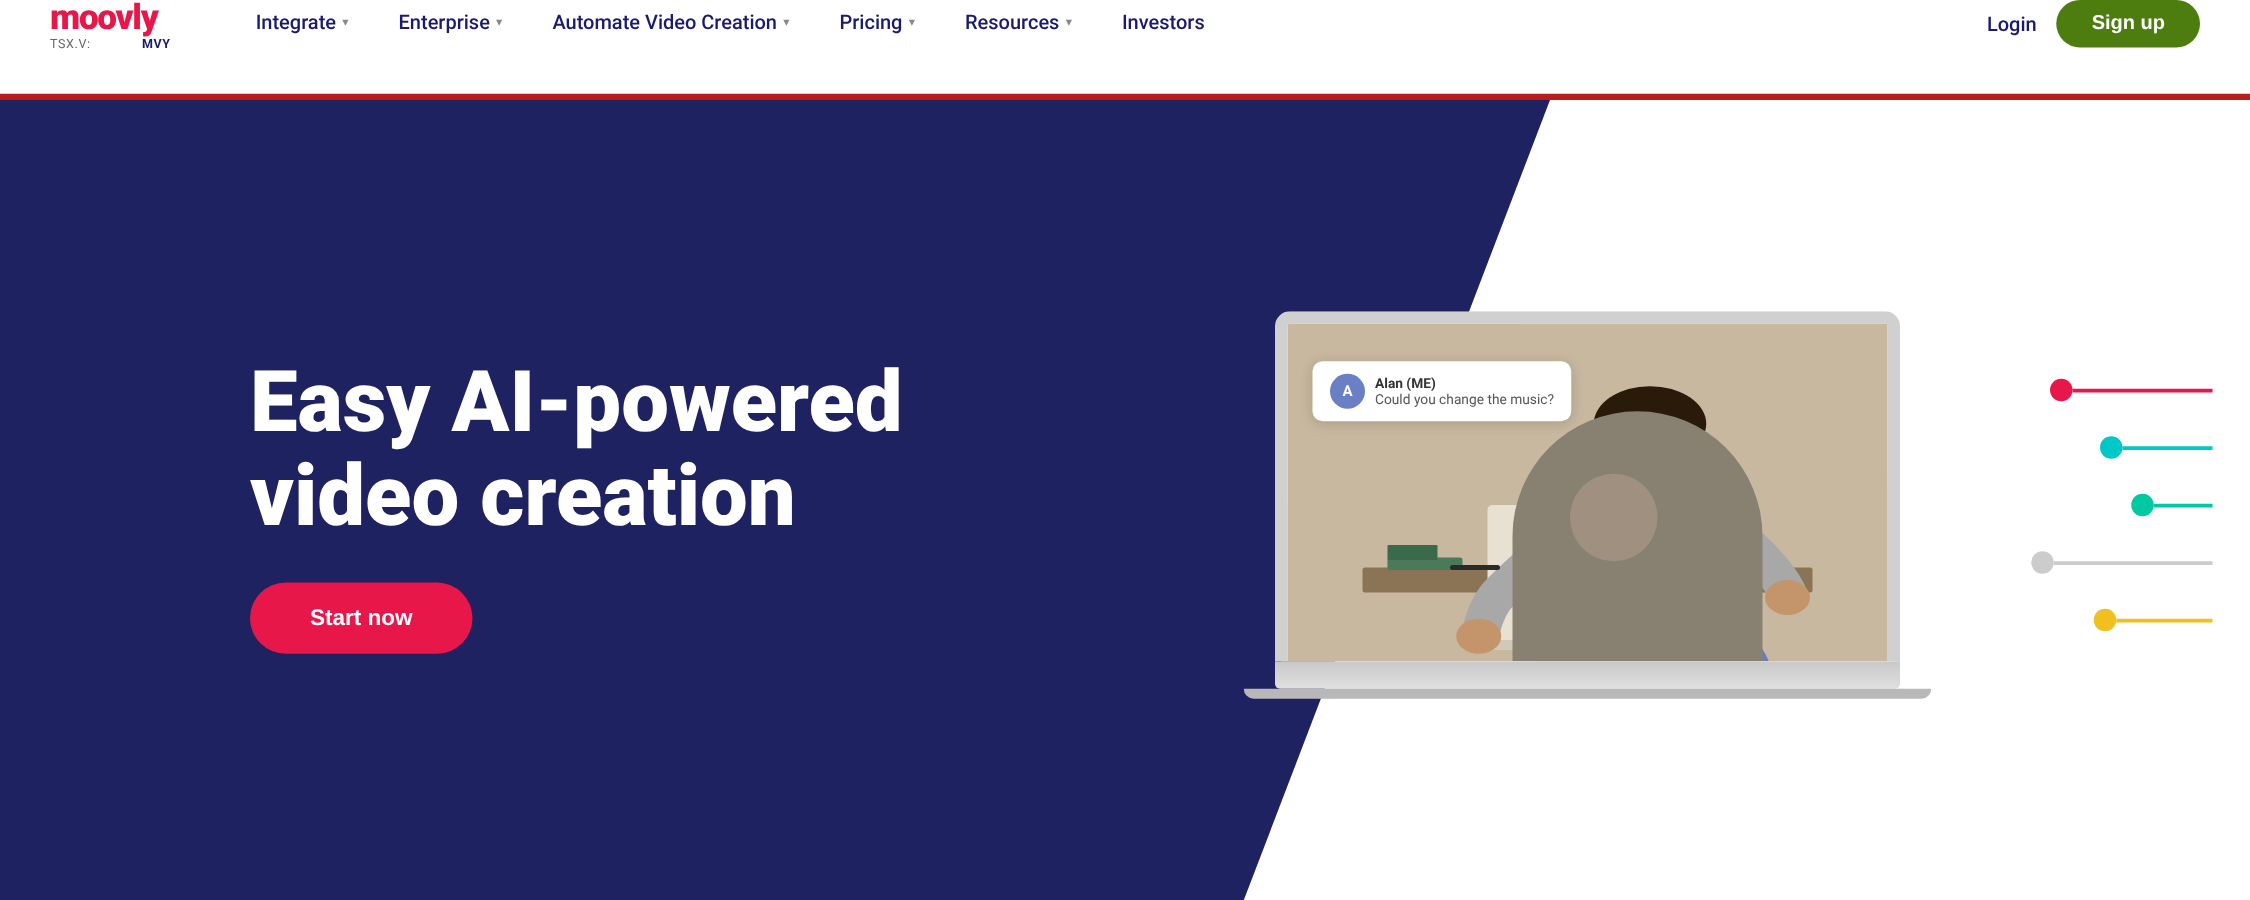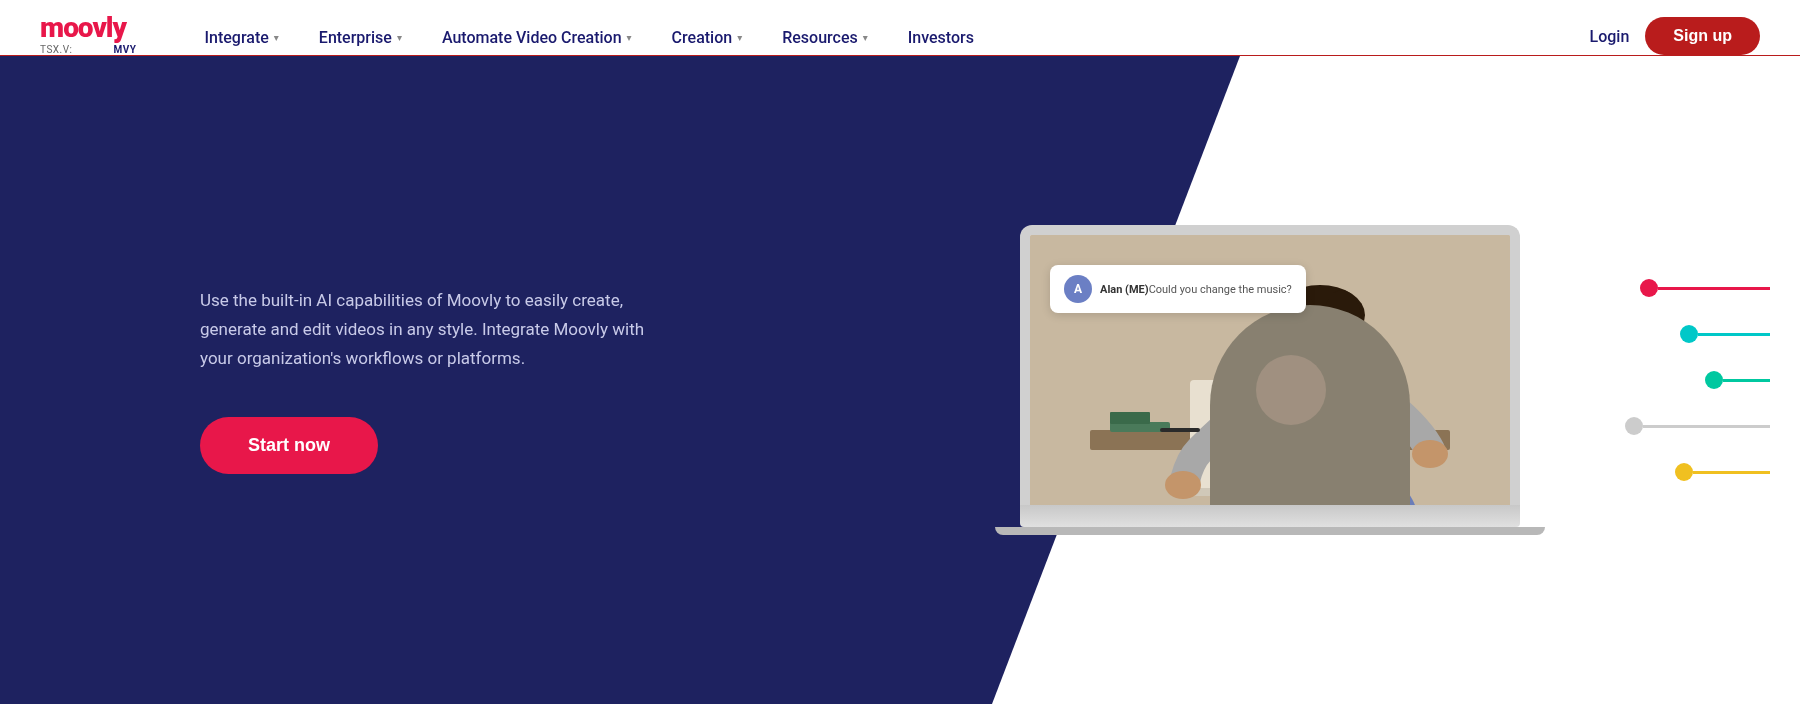--- a/index.html
+++ b/index.html
@@ -12,27 +12,27 @@
       font-family: -apple-system, BlinkMacSystemFont, 'Segoe UI', Roboto, sans-serif;
       width: 1800px;
       height: 720px;
       overflow: hidden;
       background: #fff;
     }
 
     
     .navbar {
       display: flex;
-      align-items: flex-end;
-      height: 56px;
+      align-items: flex-start;
+      height: 80px;
       padding: 0 40px;
       background: #fff;
       position: relative;
       z-index: 10;
-      border-bottom: 1px solid #b91c1c;
+      border-bottom: 5px solid #b91c1c;
     }
 
     .logo-area {
       display: flex;
       flex-direction: column;
       margin-right: 48px;
     }
 
     .logo-text {
       font-size: 28px;
@@ -90,21 +90,21 @@
 
     .login-btn {
       font-size: 16px;
       color: #1a1a6e;
       font-weight: 500;
       cursor: pointer;
       padding: 8px 16px;
     }
 
     .signup-btn {
-      background: #b91c1c;
+      background: #4d7c0f;
       color: #fff;
       font-size: 16px;
       font-weight: 600;
       padding: 10px 28px;
       border-radius: 30px;
       cursor: pointer;
       border: none;
       white-space: nowrap;
     }
 
@@ -265,20 +265,21 @@
       align-items: center;
       justify-content: center;
       color: #fff;
       font-size: 12px;
       font-weight: 700;
       flex-shrink: 0;
     }
 
     .chat-text-area {
       display: flex;
+      flex-direction: column;
     }
 
     .chat-name {
       font-size: 11px;
       font-weight: 700;
       color: #333;
     }
 
     .chat-msg {
       font-size: 11px;
@@ -362,21 +363,21 @@
     </div>
     <div class="nav-item">
       <span>Enterprise</span>
       <span class="chevron">▾</span>
     </div>
     <div class="nav-item">
       <span>Automate Video Creation</span>
       <span class="chevron">▾</span>
     </div>
     <div class="nav-item">
-      <span>Creation</span>
+      <span>Pricing</span>
       <span class="chevron">▾</span>
     </div>
     <div class="nav-item">
       <span>Resources</span>
       <span class="chevron">▾</span>
     </div>
     <div class="nav-item">
       <span>Investors</span>
     </div>
   </div>
@@ -385,21 +386,21 @@
     <div class="login-btn">Login</div>
     <button class="signup-btn">Sign up</button>
   </div>
 </nav>
 
 <section class="hero">
   <div class="hero-bg"></div>
   <div class="hero-bottom-white"></div>
 
   <div class="hero-content">
-    <p class="hero-description">Use the built-in AI capabilities of Moovly to easily create,  generate and edit videos in any style. Integrate Moovly with your organization's workflows or platforms.</p>
+    <h1 class="hero-title">Easy AI-powered video creation</h1>
     <button class="start-now-btn">Start now</button>
   </div>
 
   <div class="hero-image-area">
     <div class="laptop">
       <div class="laptop-screen">
         <div class="laptop-screen-inner">
 
           <div class="laptop-person">
             

